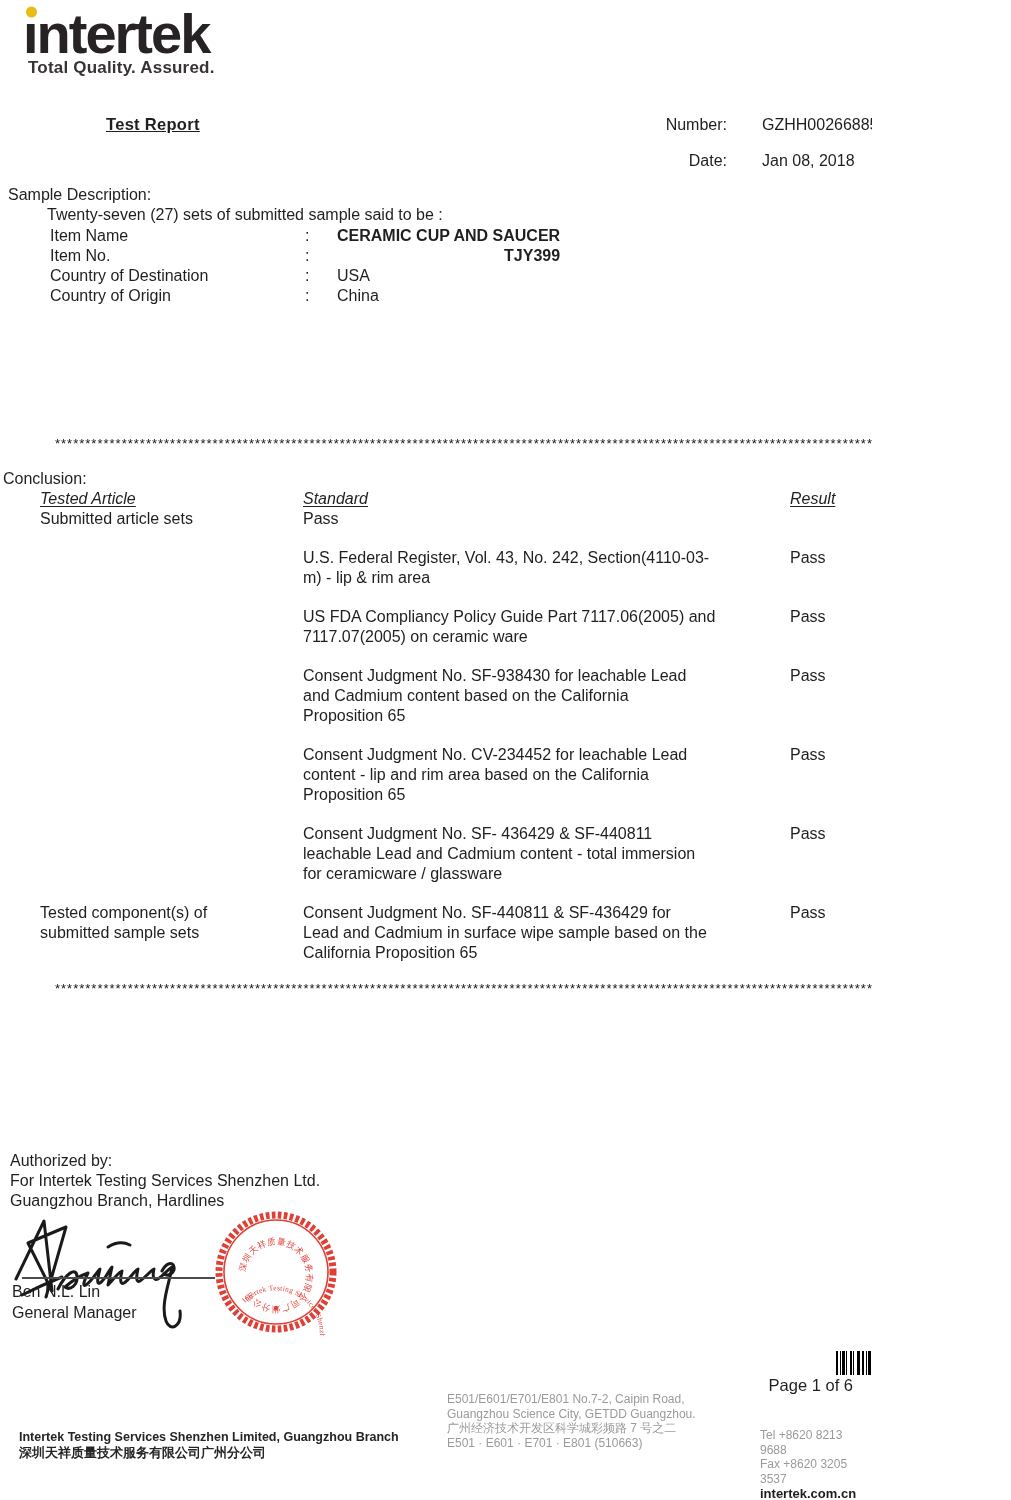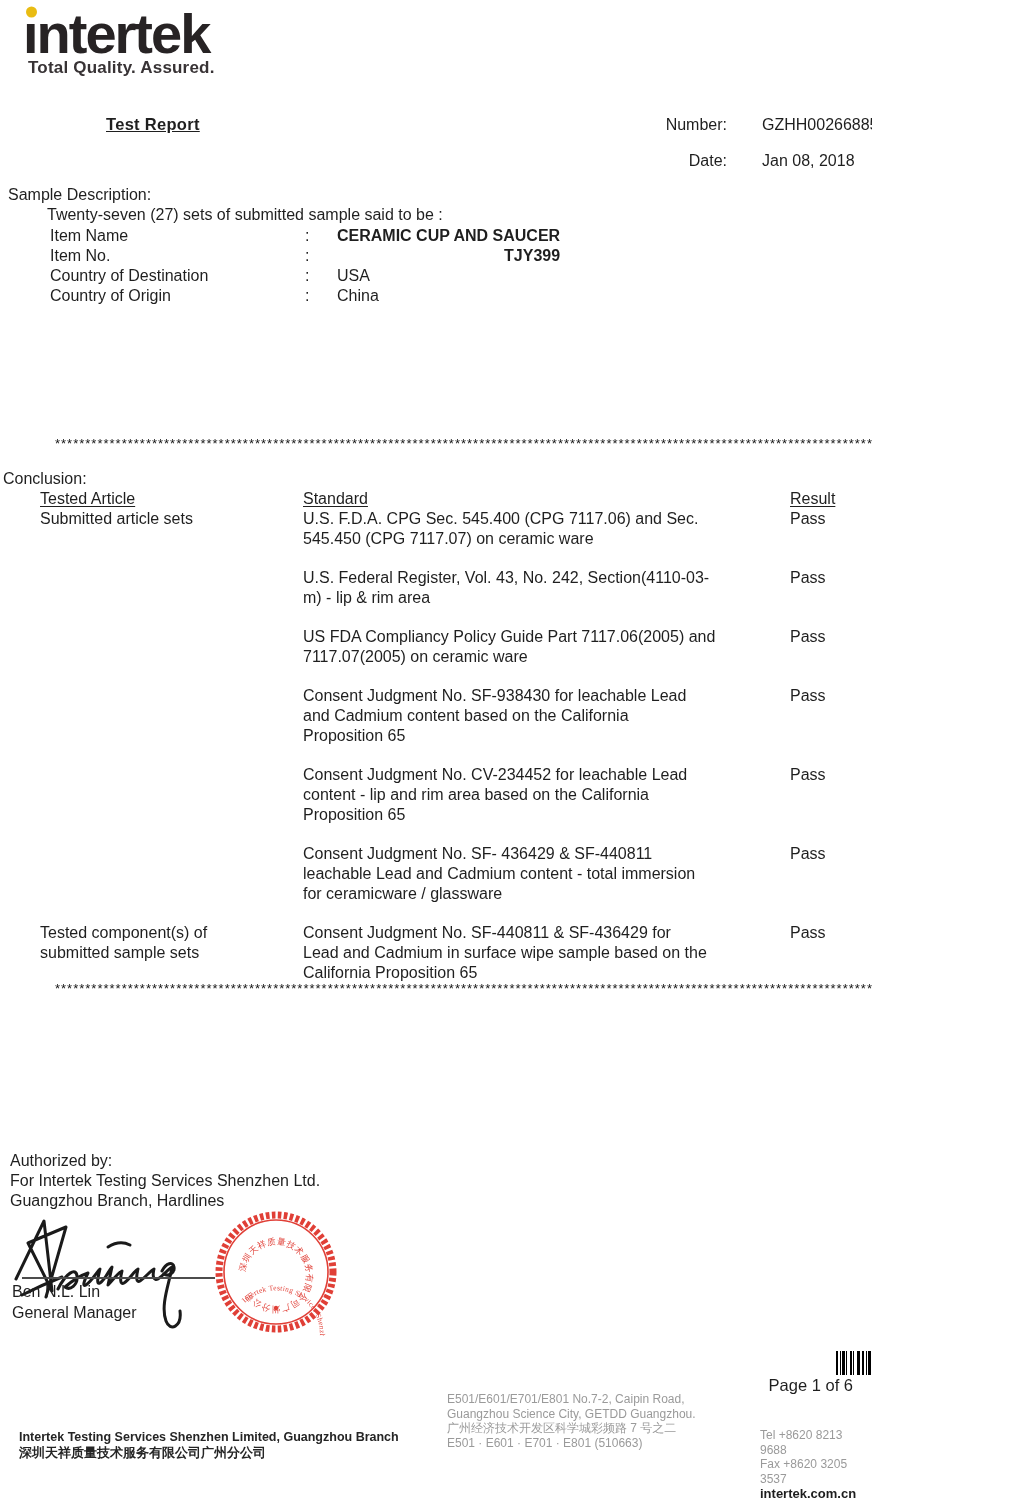--- a/index.html
+++ b/index.html
@@ -1,19 +1,19 @@
 <!DOCTYPE html>
 <html><head>
 <meta charset="utf-8">
 <style>
   html,body{margin:0;padding:0;background:#ffffff;}
   .page{position:relative;width:872px;height:1500px;background:#ffffff;overflow:hidden;
         font-family:"Liberation Sans",sans-serif;color:#1f1f1f;font-size:16px;}
   .bold{font-weight:bold;text-align:right;}
-  .ul{text-decoration:underline;text-underline-offset:2px;}
+  .ul{text-decoration:underline;text-underline-offset:2px;font-style:italic;}
 
   
   .logo-svg{position:absolute;left:25px;top:2px;}
   .tagline{position:absolute;left:28px;top:58px;font-size:17px;font-weight:bold;color:#383335;letter-spacing:.2px;text-align:center;}
 
   
   .title{position:absolute;left:106px;top:115px;font-size:16.5px;font-weight:bold;text-decoration:underline;letter-spacing:.3px;}
   .hdr-row{position:absolute;left:647px;width:340px;display:flex;}
   .hdr-label{width:80px;text-align:right;}
   .hdr-value{margin-left:35px;white-space:nowrap;}
@@ -111,22 +111,20 @@
 
   <div class="concl-title">Conclusion:</div>
   <div class="concl">
     <div class="c-head">
       <span class="ul">Tested Article</span>
       <span class="ul">Standard</span>
       <span class="ul">Result</span>
     </div>
     <div class="c-row">
       <div class="c-article">Submitted article sets</div>
-      <div class="c-standard">U.S. F.D.A. CPG Sec. 545.400 (CPG 7117.06) and Sec.
-545.450 (CPG 7117.07) on ceramic ware</div>
       <div class="c-result">Pass</div>
     </div>
     <div class="c-row">
       <div class="c-article"></div>
       <div class="c-standard">U.S. Federal Register, Vol. 43, No. 242, Section(4110-03-
 m) - lip &amp; rim area</div>
       <div class="c-result">Pass</div>
     </div>
     <div class="c-row">
       <div class="c-article"></div>

